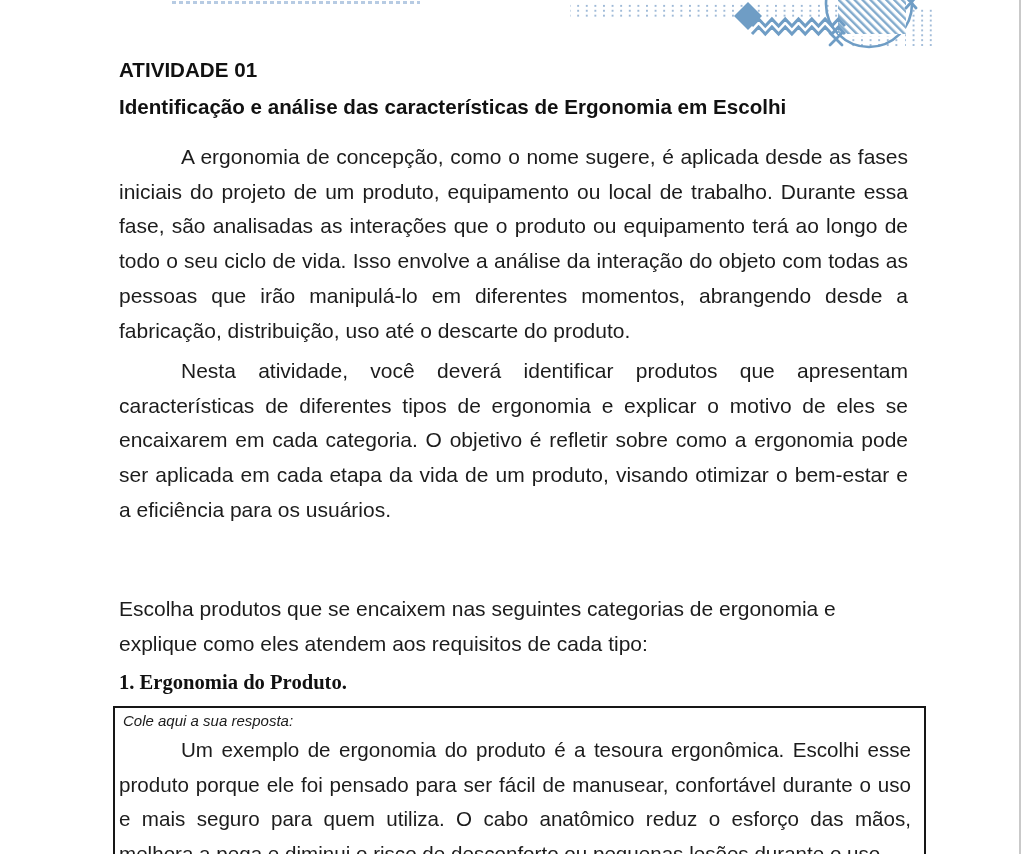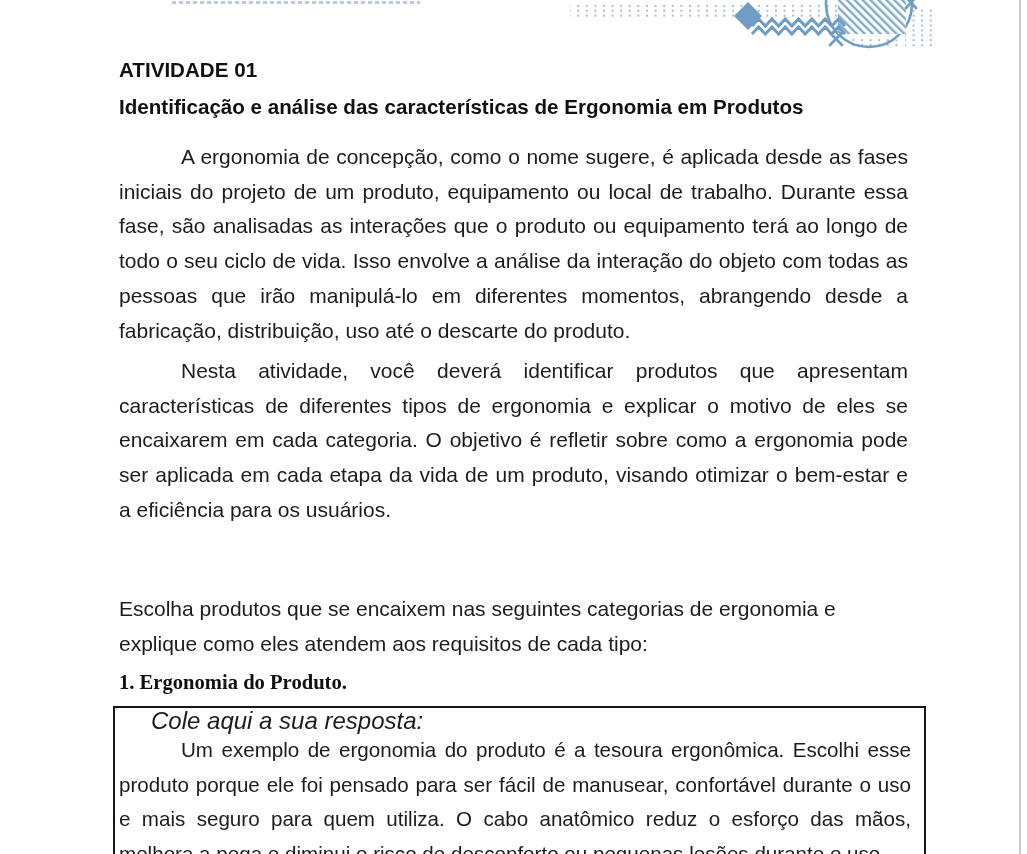--- a/index.html
+++ b/index.html
@@ -33,21 +33,21 @@
   p.indent{text-indent:62px;}
   p.p1{top:140px;}
   p.p2{top:354px;}
   p.p3{top:592px;text-align:left;}
 
   .answer-box{
     position:absolute;left:113px;top:706px;width:809px;height:180px;
     border:2px solid #161616;background:#ffffff;box-sizing:content-box;
   }
   .answer-label{
-    padding:2px 6px 0 8px;font-style:italic;font-size:24px;line-height:21px;color:#1c1c1c;margin-left:28px;
+    padding:2px 6px 0 8px;font-style:italic;font-size:15px;line-height:21px;color:#1c1c1c;
   }
   p.answer{
     position:static;display:block;margin:2px 0 0 0;padding:0 13px 0 4px;width:792px;
     font-size:20.6px;line-height:34.7px;text-align:justify;text-indent:62px;color:#1c1c1c;
   }
 </style>
 </head>
 <body>
 
 <div class="page">
@@ -82,21 +82,21 @@
       <polyline points="192,26 198.6,19 205.3,26 211.9,19 218.6,26 225.2,19 231.9,26 238.5,19 245.2,26 251.8,19 258.5,26 265.1,19 271.8,26 278.4,19 285,26" fill="none" stroke="#6f9dc5" stroke-width="3"></polyline>
       <polyline points="192,34 198.6,27 205.3,34 211.9,27 218.6,34 225.2,27 231.9,34 238.5,27 245.2,34 251.8,27 258.5,34 265.1,27 271.8,34 278.4,27 285,34" fill="none" stroke="#6f9dc5" stroke-width="3"></polyline>
     </g>
     <g stroke="#6f9dc5" stroke-width="2.8" stroke-linecap="round">
       <path d="M270 33 L282 45 M282 33 L270 45"></path>
       <path d="M346 -3 L356 8 M356 -3 L346 8"></path>
     </g>
   </svg>
 
   <div class="h activity">ATIVIDADE 01</div>
-  <div class="h title">Identificação e análise das características de Ergonomia em Produtos</div>
+  <div class="h title">Identificação e análise das características de Ergonomia em Escolhi</div>
 
   <p class="body indent p1">A ergonomia de concepção, como o nome sugere, é aplicada desde as fases iniciais do projeto de um produto, equipamento ou local de trabalho. Durante essa fase, são analisadas as interações que o produto ou equipamento terá ao longo de todo o seu ciclo de vida. Isso envolve a análise da interação do objeto com todas as pessoas que irão manipulá-lo em diferentes momentos, abrangendo desde a fabricação, distribuição, uso até o descarte do produto.</p>
   <p class="body indent p2">Nesta atividade, você deverá identificar produtos que apresentam características de diferentes tipos de ergonomia e explicar o motivo de eles se encaixarem em cada categoria. O objetivo é refletir sobre como a ergonomia pode ser aplicada em cada etapa da vida de um produto, visando otimizar o bem-estar e a eficiência para os usuários.</p>
 
   <p class="body p3">Escolha produtos que se encaixem nas seguintes categorias de ergonomia e explique como eles atendem aos requisitos de cada tipo:</p>
 
   <div class="h q1">1. Ergonomia do Produto.</div>
 
   <div class="answer-box">
     <div class="answer-label">Cole aqui a sua resposta:</div>

